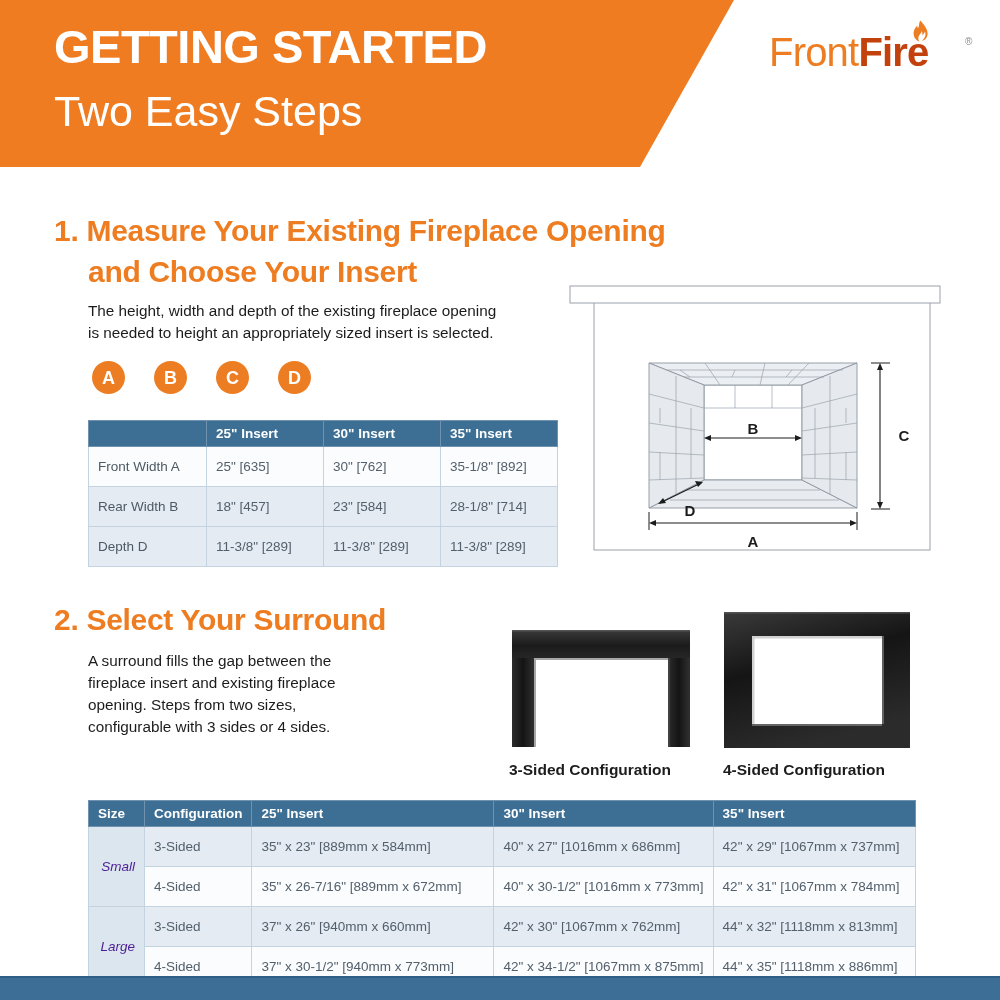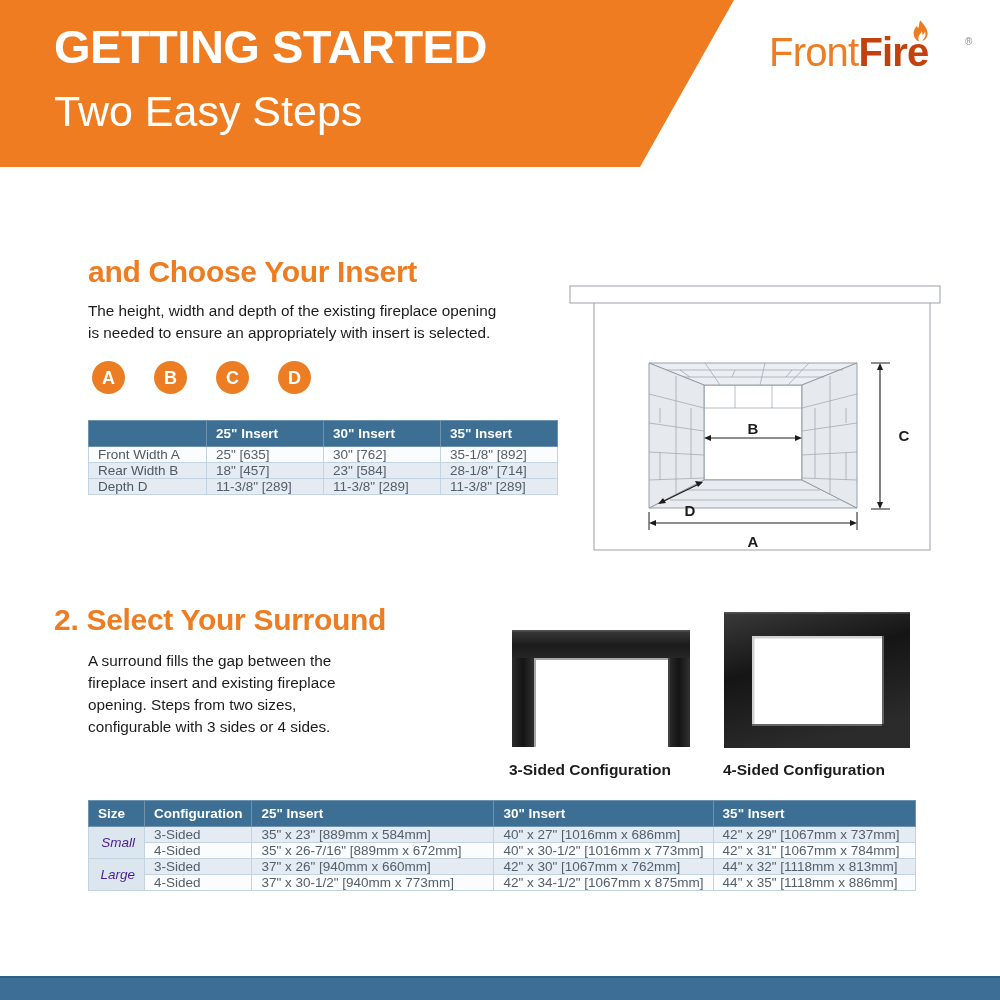--- a/index.html
+++ b/index.html
@@ -103,21 +103,21 @@
     background: #3D6F95;
     color: #ffffff;
     font-weight: bold;
     text-align: left;
     padding: 5px 9px;
     font-size: 13.5px;
     border: 1px solid #6f93ae;
     white-space: nowrap;
   }
   table.spec td {
-    padding: 0 9px;
+    padding: 12px 9px;
     border: 1px solid #c4d3e0;
     white-space: nowrap;
     color: #53606c;
     font-size: 13.5px;
   }
   table.spec td.rowhead {
     background: #DCE6EE;
     color: #4d5963;
   }
   table.spec tr.alt td { background: #E4EBF2; }
@@ -195,24 +195,25 @@
                C5.6 8.0 4.3 11.1 4.6 14.2 C4.9 17.6 7.1 20.4 10.2 21.4
                C9.0 19.4 9.0 17.4 10.1 15.6 C11.0 14.1 12.3 13.0 12.7 11.2
                C13.6 12.7 13.5 14.1 13.1 15.4 C14.6 14.4 15.6 13.1 16.0 11.6
                C16.9 14.0 16.6 16.3 15.1 18.3 C14.4 19.3 13.6 20.2 13.1 21.2
                C16.4 20.1 18.6 17.1 18.6 13.6 C18.6 9.0 15.2 4.6 11.2 0.4 Z" fill="#ED7D22"></path>
     </svg>
     <div id="logo-word"><span id="logo-simpli">Front</span><span id="logo-fire">Fire</span></div>
     <div id="logo-reg">®</div>
   </div>
 
+  <div class="step-heading" style="left:54px; top:212px;">1. Measure Your Existing Fireplace Opening</div>
   <div class="step-heading" style="left:88px; top:253px;">and Choose Your Insert</div>
 
   <div class="body-copy" style="left:88px; top:300px;">The height, width and depth of the existing fireplace opening</div>
-  <div class="body-copy" style="left:88px; top:322px;">is needed to ensure an appropriately with insert is selected.</div>
+  <div class="body-copy" style="left:88px; top:322px;">is needed to height an appropriately sized insert is selected.</div>
 
   <div class="letter-circle" style="left:92px;  top:361px;">A</div>
   <div class="letter-circle" style="left:154px; top:361px;">B</div>
   <div class="letter-circle" style="left:216px; top:361px;">C</div>
   <div class="letter-circle" style="left:278px; top:361px;">D</div>
 
   <table class="spec" id="table1">
     <thead>
       <tr>
         <th class="blank"></th>

